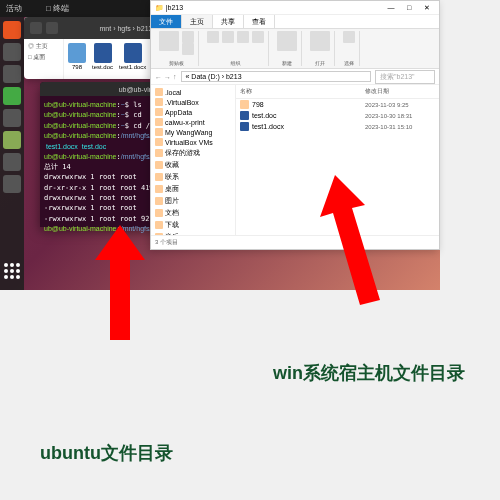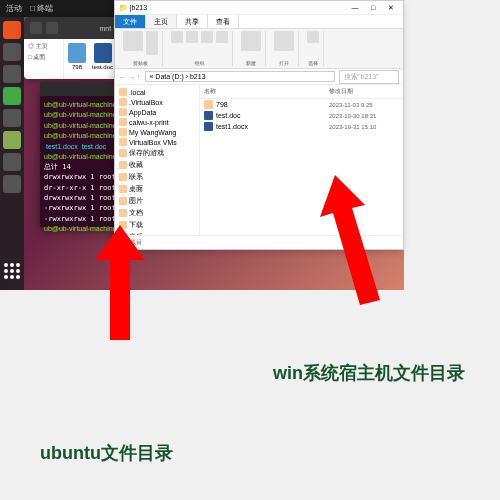--- a/index.html
+++ b/index.html
@@ -1,19 +1,19 @@
 <!DOCTYPE html>
 <html><head>
 <meta charset="utf-8">
 <style>
 *{margin:0;padding:0;box-sizing:border-box;font-family:Arial,sans-serif}
 body{width:500px;height:500px;background:#f0f0f0;position:relative;overflow:hidden}
-.desktop{width:404px;height:290px;background:linear-gradient(135deg,#7a2d4d 0%,#6b2544 40%,#d4826b 100%);position:relative}
+.desktop{width:440px;height:290px;background:linear-gradient(135deg,#7a2d4d 0%,#6b2544 40%,#d4826b 100%);position:relative}
 .topbar{height:17px;background:#1a1a1a;display:flex;align-items:center;padding:0 6px;color:#ccc;font-size:8px}
-.topbar .title{margin-left:8px}
+.topbar .title{margin-left:24px}
 .nautilus{position:absolute;top:17px;left:24px;width:188px;height:62px;background:#fff;border-radius:4px;box-shadow:0 2px 8px rgba(0,0,0,.3)}
 .nau-header{height:22px;background:#353535;border-radius:4px 4px 0 0;display:flex;align-items:center;padding:0 6px;gap:4px}
 .nau-btn{width:12px;height:12px;border-radius:2px;background:#4a4a4a}
 .nau-path{font-size:7px;color:#ccc;flex:1;text-align:center}
 .nau-body{display:flex;height:40px}
 .nau-side{width:40px;border-right:1px solid #eee;padding:2px;font-size:6px;color:#555}
 .nau-side div{padding:1px 2px}
 .nau-files{flex:1;display:flex;gap:6px;padding:4px}
 .nau-file{text-align:center;font-size:6px}
 .nau-icon{width:18px;height:20px;background:#5b9bd5;margin:0 auto 1px;border-radius:2px}

